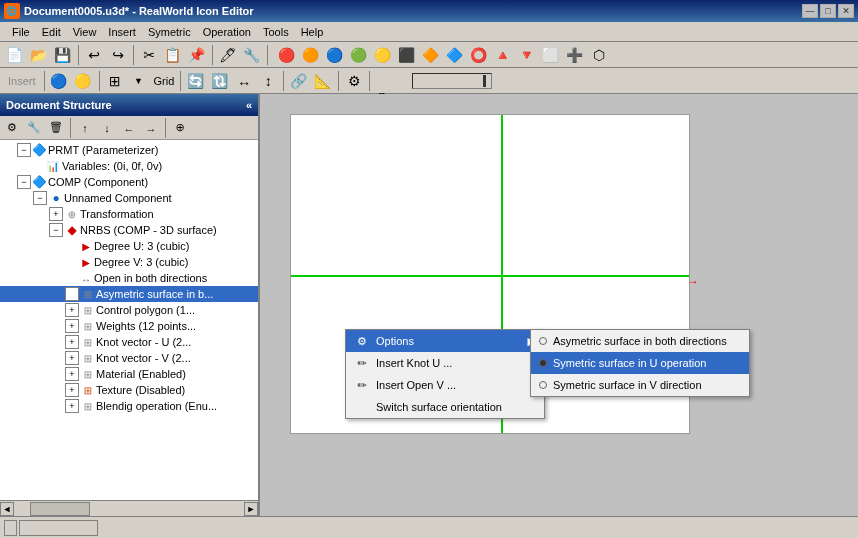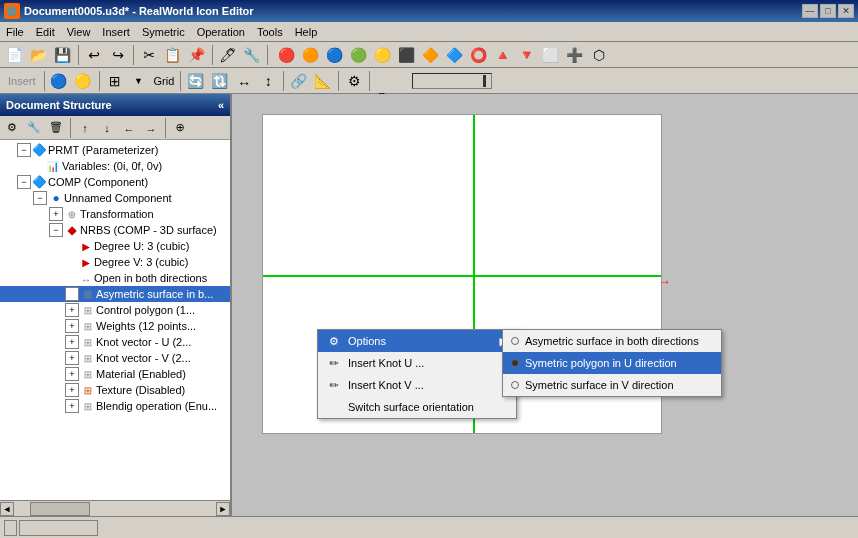--- a/index.html
+++ b/index.html
@@ -22,21 +22,21 @@
     .title-btn { width: 16px; height: 14px; border: 1px solid #aaa; background: #c0c0c0; cursor: pointer; display: flex; align-items: center; justify-content: center; font-size: 9px; color: #333; }
     .title-btn.close { background: #c0c0c0; }
 
     
     .menu-bar {
       background: #d4d0c8;
       border-bottom: 1px solid #808080;
       height: 20px;
       display: flex;
       align-items: center;
-      padding: 0 0;
+      padding: 0 6px;
     }
     .menu-item {
       padding: 2px 6px;
       cursor: pointer;
       font-size: 11px;
       color: #000;
     }
 
     
     .toolbar {
@@ -70,21 +70,21 @@
     }
 
     
     .main-area {
       display: flex;
       height: calc(538px - 22px - 20px - 26px - 26px - 22px);
     }
 
     
     .left-panel {
-      width: 232px;
+      width: 260px;
       background: #701a75;
       border-right: 2px solid #808080;
       display: flex;
       flex-direction: column;
       overflow: hidden;
     }
     .panel-header {
       background: linear-gradient(to bottom, #3a6ea5, #0a246a);
       color: white;
       height: 22px;
@@ -591,38 +591,38 @@
         <span class="ctx-icon">⚙</span>
         <span>Options</span>
         <span class="ctx-arrow">▶</span>
       </div>
       <div class="ctx-item">
         <span class="ctx-icon">✏</span>
         <span>Insert Knot U ...</span>
       </div>
       <div class="ctx-item">
         <span class="ctx-icon">✏</span>
-        <span>Insert Knot V ...</span>
+        <span>Insert Open V ...</span>
       </div>
       <div class="ctx-item">
         <span class="ctx-icon"></span>
         <span>Switch surface orientation</span>
       </div>
     </div>
 
     <div class="submenu">
       <div class="sub-item">
         <span class="radio-dot"></span>
         <span>Asymetric surface in both directions</span>
       </div>
       <div class="sub-item selected">
         <span class="radio-dot">
             <span class="radio-dot-inner"></span>
           </span>
-        <span>Symetric polygon in U direction</span>
+        <span>Symetric surface in U operation</span>
       </div>
       <div class="sub-item">
         <span class="radio-dot"></span>
         <span>Symetric surface in V direction</span>
       </div>
     </div>
 
   </div>
 </div>
 

